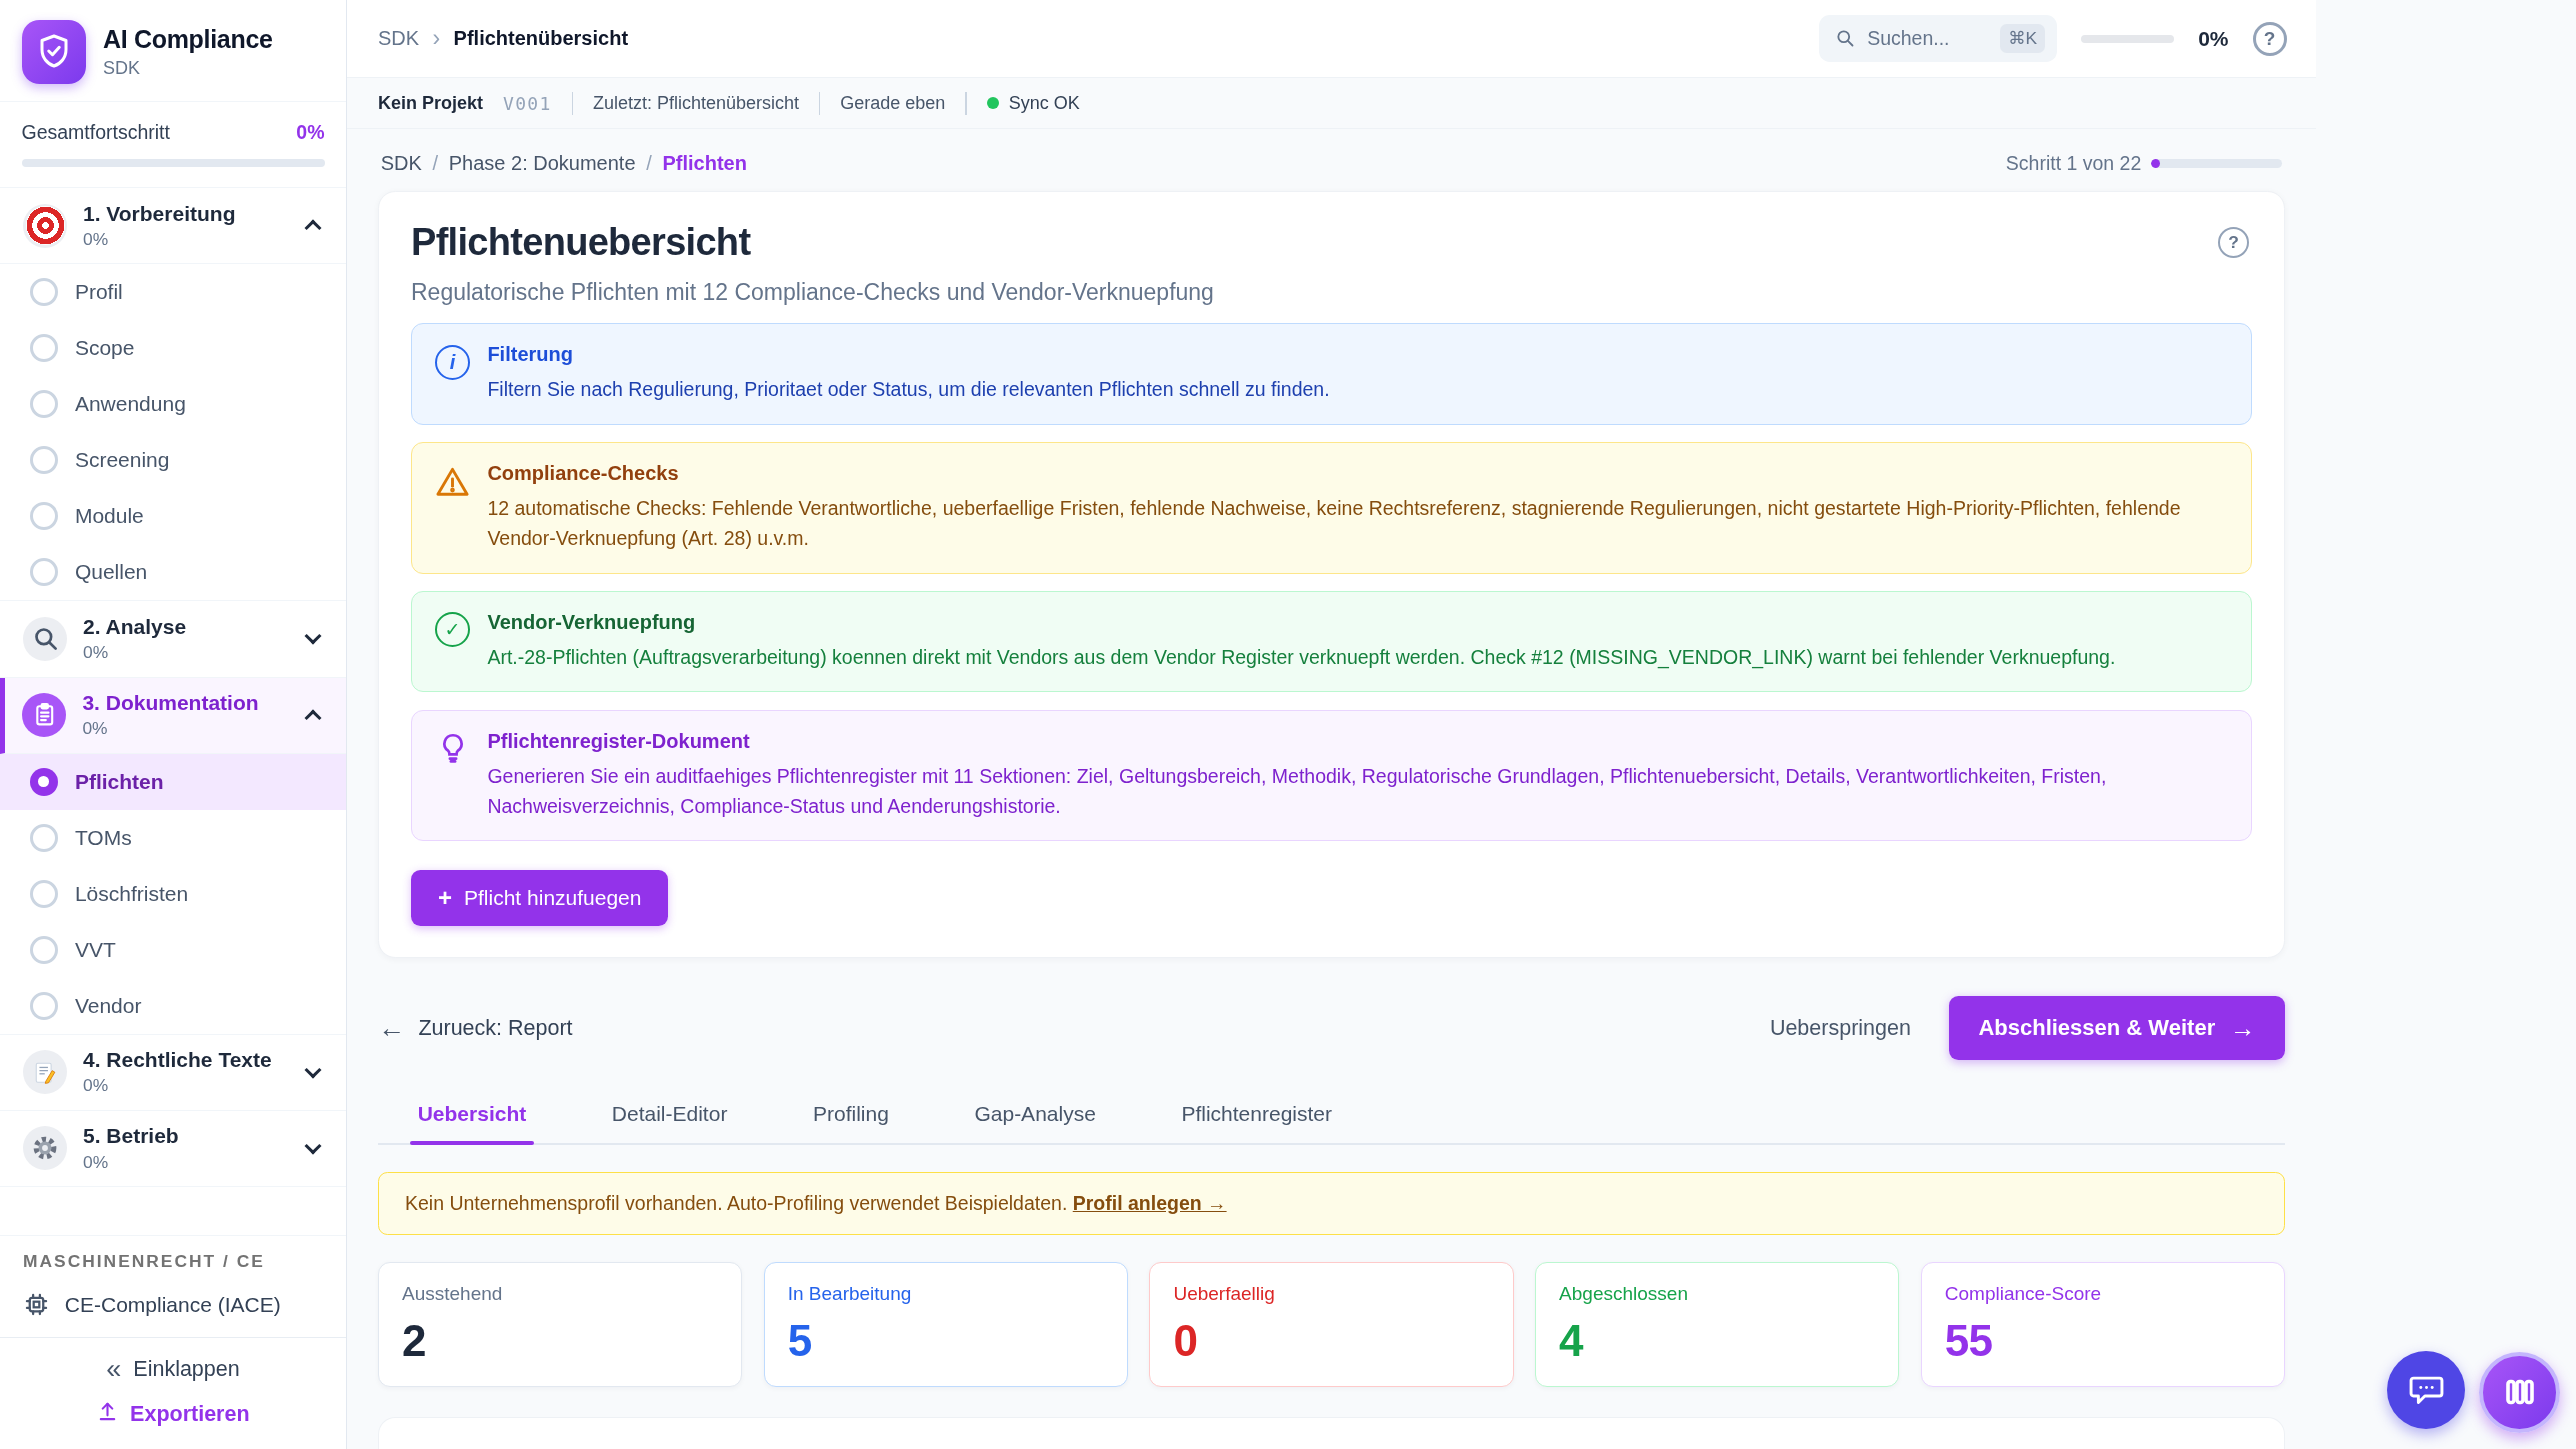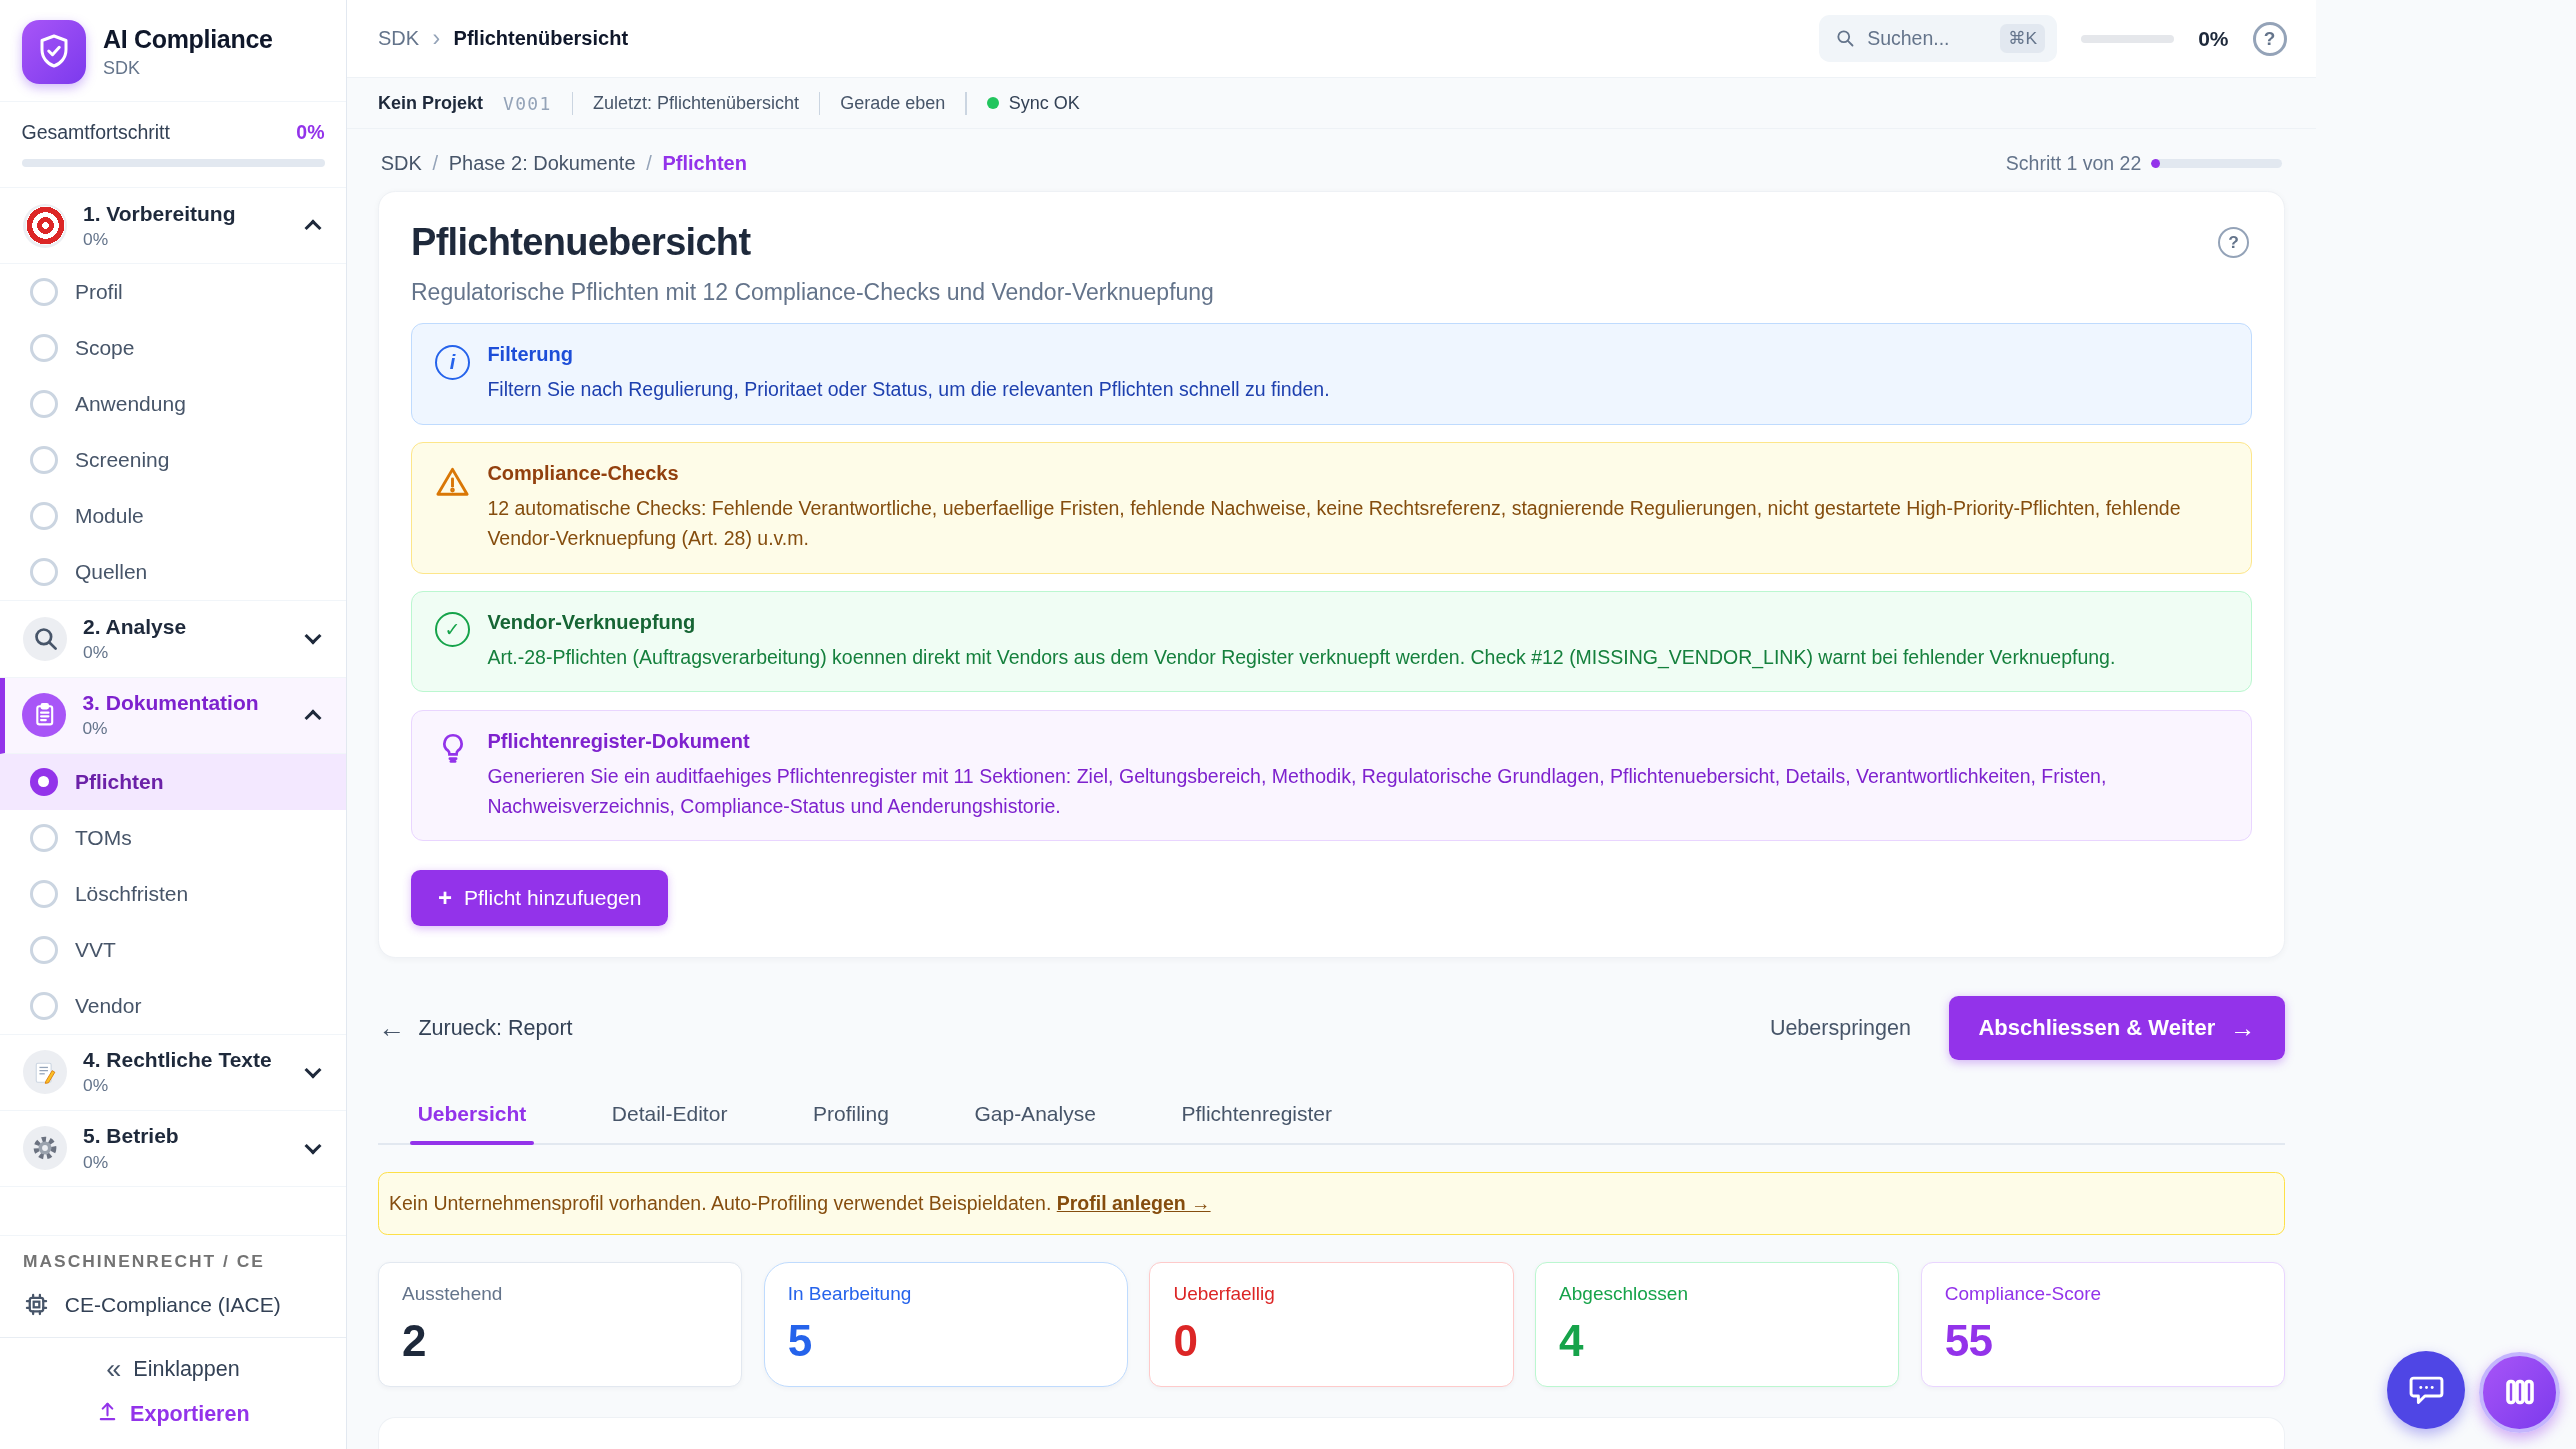--- a/index.html
+++ b/index.html
@@ -143,30 +143,30 @@
     font-size:22px; font-weight:bold; border:none; border-radius:9.4px; padding:17.4px 29.5px; font-family:inherit;
     box-shadow:0 2.7px 9.4px rgba(147,51,234,.35); }
   .next-btn .arrow { font-size:25.5px; font-weight:normal; }
 
   .tabs { display:flex; gap:50px; margin-top:31px; border-bottom:2px solid #e2e8f0; padding:0 5.4px; }
   .tab { font-size:21px; color:#475569; padding:10.7px 1.3px 17.4px 1.3px; position:relative;margin-left:33px; }
   .tab.active { color:#9333ea; font-weight:bold; }
   .tab.active::after { content:""; position:absolute; left:-6.7px; right:-6.7px; bottom:-2px; height:4.7px; background:#9333ea; border-radius:2.7px; }
 
   .warn-bar { margin-top:27px; background:#fefce8; border:1.3px solid #fde047; border-radius:9.4px;
-    padding:19px 10px; font-size:19.5px; color:#854d0e; }
+    padding:19px 26px; font-size:19.5px; color:#854d0e; }
   .warn-bar a { color:#854d0e; font-weight:bold; text-decoration:underline; }
 
   .stats { display:flex; gap:21.5px; margin-top:27px; }
   .stat { flex:1; background:#fff; border-radius:12px; padding:20px 23px; border:1.3px solid #e2e8f0;
     box-shadow:0 1.3px 5.4px rgba(15,23,42,.04); }
   .stat .s-lbl { font-size:19px; }
   .stat .s-val { font-size:44px; font-weight:bold; margin-top:10.7px; letter-spacing:-0.7px; }
   .stat-plain .s-lbl { color:#64748b; } .stat-plain .s-val { color:#1e293b; }
-  .stat-blue { border-color:#bfdbfe;border-radius:25px; } .stat-blue .s-lbl,.stat-blue .s-val { color:#2563eb; }
+  .stat-blue { border-color:#bfdbfe; } .stat-blue .s-lbl,.stat-blue .s-val { color:#2563eb; }
   .stat-red { border-color:#fecaca; } .stat-red .s-lbl,.stat-red .s-val { color:#dc2626; }
   .stat-green { border-color:#bbf7d0; } .stat-green .s-lbl,.stat-green .s-val { color:#16a34a; }
   .stat-purple { border-color:#e9d5ff; } .stat-purple .s-lbl,.stat-purple .s-val { color:#9333ea; }
 
   .bottom-sliver { margin-top:29.5px; height:47px; background:#fff; border:1.3px solid #eef1f5; border-bottom:none;
     border-radius:17.4px 17.4px 0 0; }
 
   .fab { position:fixed; border-radius:50%; display:flex; align-items:center; justify-content:center; }
   .fab-chat { width:78px; height:78px; right:111px; bottom:20px; background:#4f46e5; box-shadow:0 5.4px 13.4px rgba(79,70,229,.4); }
   .fab-cols { width:81px; height:81px; right:16px; bottom:16px;

